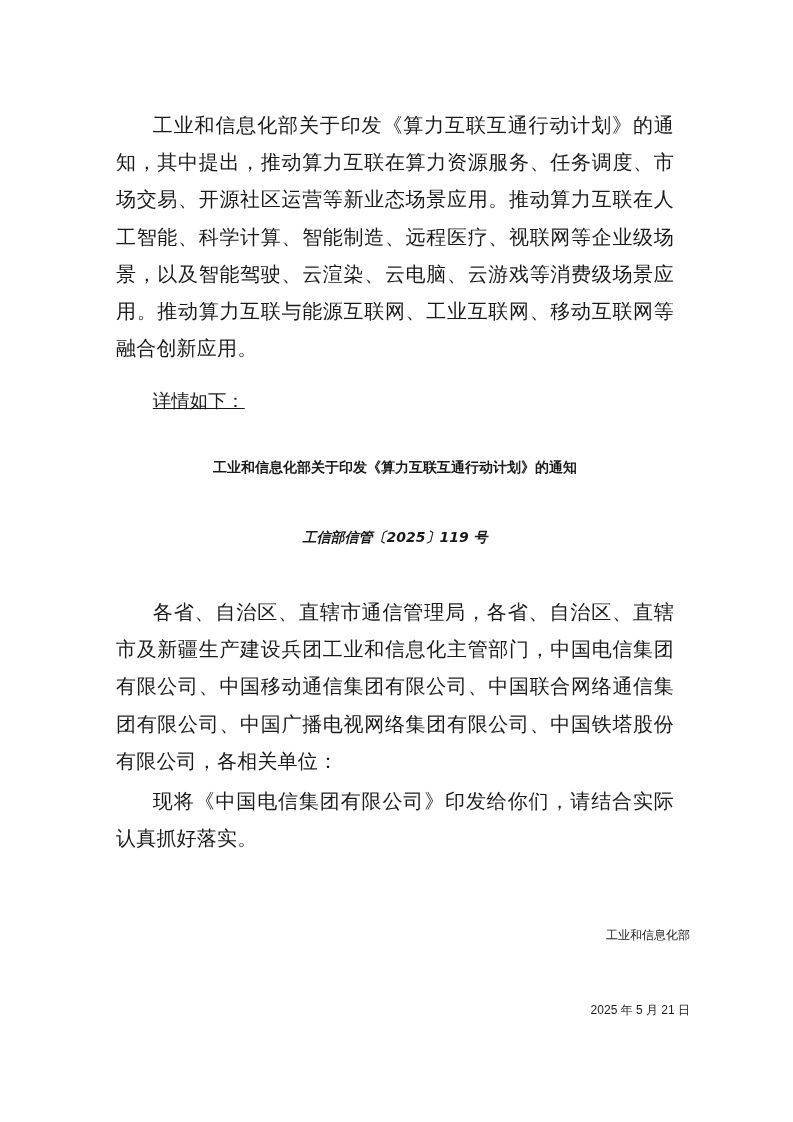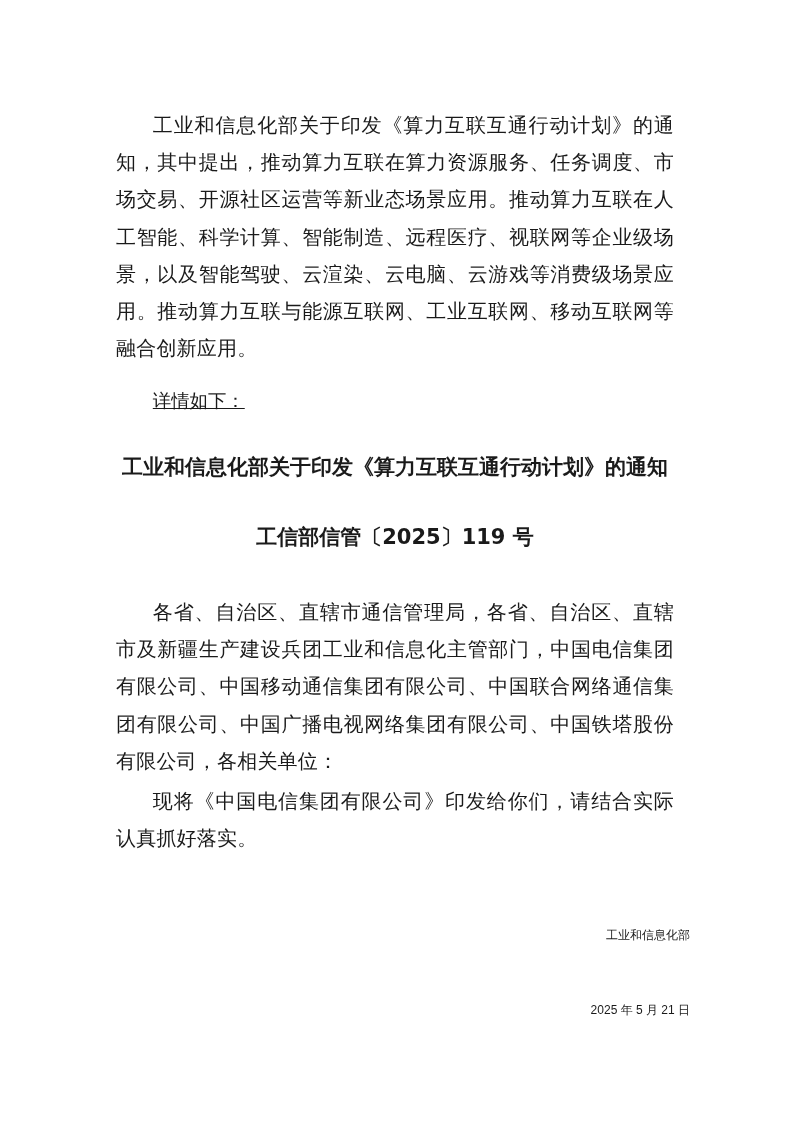--- a/index.html
+++ b/index.html
@@ -4,29 +4,29 @@
 <style>
   html, body { margin: 0; padding: 0; background: #ffffff; }
   body { width: 793px; height: 1122px; position: relative; overflow: hidden;
          font-family: "DejaVu Serif", "Liberation Serif", serif; color: #1a1a1a; }
   .page { position: absolute; left: 116px; top: 0; width: 558px; }
   .para { position: absolute; left: 0; width: 558px; font-size: 20px; line-height: 37.2px;
           text-indent: 36.8px; text-align: justify; margin: 0; letter-spacing: 0.2px; }
   .plain { position: absolute; left: 0; width: 558px; font-size: 18.4px; line-height: 37.2px; margin: 0; text-decoration: underline; }
   .title { position: absolute; left: 0; width: 558px; text-align: center;
            font-family: "DejaVu Sans", "Liberation Sans", sans-serif; font-weight: bold;
-           font-size: 21px; line-height: 30px; margin: 0; }
+           font-size: 14px; line-height: 30px; margin: 0; }
   .right { position: absolute; left: 0; width: 558px; text-align: right; font-size: 12px; line-height: 30px; margin: 16px;
            font-family: Liberation Sans, sans-serif; }
 </style>
 </head>
 <body>
 
 <div class="page">
   <p class="para" style="top:107px;">工业和信息化部关于印发《算力互联互通行动计划》的通知，其中提出，推动算力互联在算力资源服务、任务调度、市场交易、开源社区运营等新业态场景应用。推动算力互联在人工智能、科学计算、智能制造、远程医疗、视联网等企业级场景，以及智能驾驶、云渲染、云电脑、云游戏等消费级场景应用。推动算力互联与能源互联网、工业互联网、移动互联网等融合创新应用。</p>
   <p class="plain" style="top:382px; left:36.8px;">详情如下：</p>
   <p class="title" style="top:452px;">工业和信息化部关于印发《算力互联互通行动计划》的通知</p>
-  <p class="title" style="top:522px;">工信部信管〔2025〕119 号</p>
+  <p class="title" style="top:522px;font-style:italic;">工信部信管〔2025〕119 号</p>
   <p class="para" style="top:594px;">各省、自治区、直辖市通信管理局，各省、自治区、直辖市及新疆生产建设兵团工业和信息化主管部门，中国电信集团有限公司、中国移动通信集团有限公司、中国联合网络通信集团有限公司、中国广播电视网络集团有限公司、中国铁塔股份有限公司，各相关单位：</p>
   <p class="para" style="top:783px;">现将《中国电信集团有限公司》印发给你们，请结合实际认真抓好落实。</p>
   <p class="right" style="top:904px;">工业和信息化部</p>
   <p class="right" style="top:979px;text-align:right;">2025 年 5 月 21 日</p>
 </div>
 
 </body></html>

